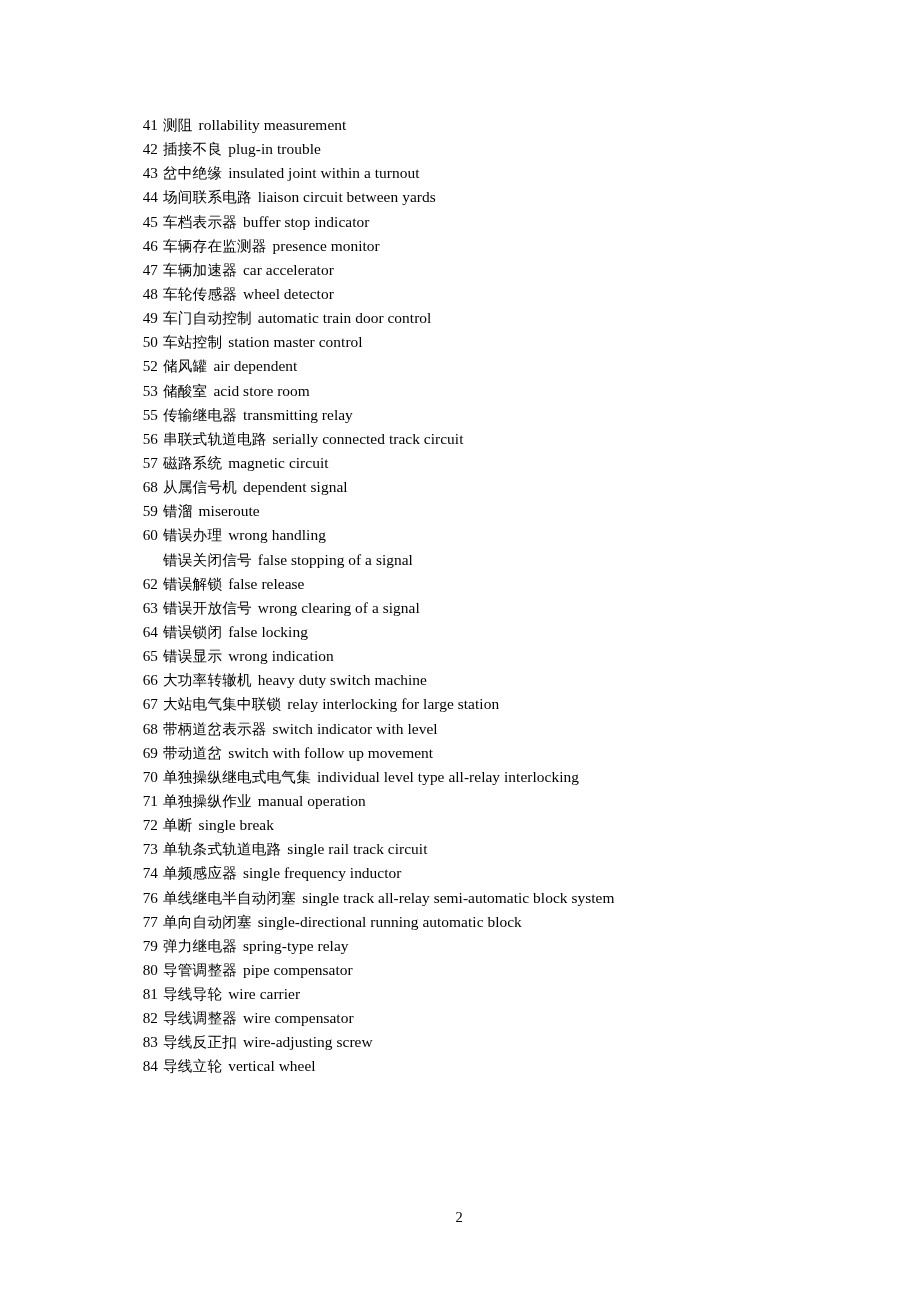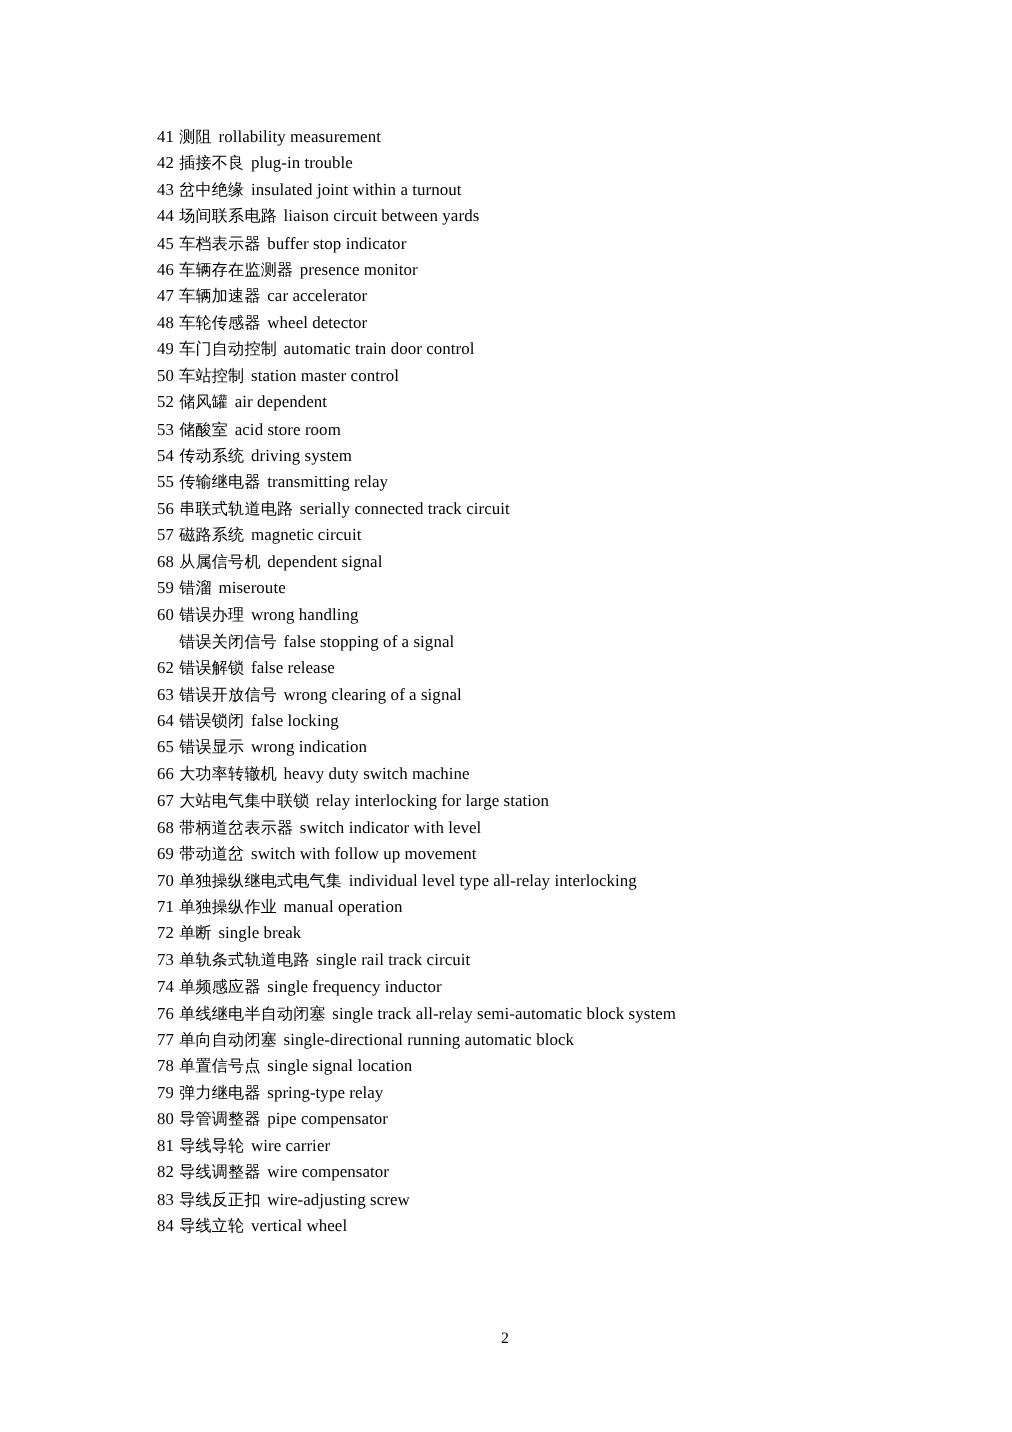--- a/index.html
+++ b/index.html
@@ -92,21 +92,20 @@
       <div class="entry"><span class="num">43</span><span class="zh">岔中绝缘</span><span class="en">insulated joint within a turnout</span></div>
       <div class="entry"><span class="num">44</span><span class="zh">场间联系电路</span><span class="en">liaison circuit between yards</span></div>
       <div class="entry"><span class="num">45</span><span class="zh">车档表示器</span><span class="en">buffer stop indicator</span></div>
       <div class="entry"><span class="num">46</span><span class="zh">车辆存在监测器</span><span class="en">presence monitor</span></div>
       <div class="entry"><span class="num">47</span><span class="zh">车辆加速器</span><span class="en">car accelerator</span></div>
       <div class="entry"><span class="num">48</span><span class="zh">车轮传感器</span><span class="en">wheel detector</span></div>
       <div class="entry"><span class="num">49</span><span class="zh">车门自动控制</span><span class="en">automatic train door control</span></div>
       <div class="entry"><span class="num">50</span><span class="zh">车站控制</span><span class="en">station master control</span></div>
       <div class="entry"><span class="num">52</span><span class="zh">储风罐</span><span class="en">air dependent</span></div>
       <div class="entry"><span class="num">53</span><span class="zh">储酸室</span><span class="en">acid store room</span></div>
-      <div class="entry"><span class="num">54</span><span class="zh">传动系统</span><span class="en">driving system</span></div>
       <div class="entry"><span class="num">55</span><span class="zh">传输继电器</span><span class="en">transmitting relay</span></div>
       <div class="entry"><span class="num">56</span><span class="zh">串联式轨道电路</span><span class="en">serially connected track circuit</span></div>
       <div class="entry"><span class="num">57</span><span class="zh">磁路系统</span><span class="en">magnetic circuit</span></div>
       <div class="entry"><span class="num">68</span><span class="zh">从属信号机</span><span class="en">dependent signal</span></div>
       <div class="entry"><span class="num">59</span><span class="zh">错溜</span><span class="en">miseroute</span></div>
       <div class="entry"><span class="num">60</span><span class="zh">错误办理</span><span class="en">wrong handling</span></div>
       <div class="entry no-num"><span class="num"></span><span class="zh">错误关闭信号</span><span class="en">false stopping of a signal</span></div>
       <div class="entry"><span class="num">62</span><span class="zh">错误解锁</span><span class="en">false release</span></div>
       <div class="entry"><span class="num">63</span><span class="zh">错误开放信号</span><span class="en">wrong clearing of a signal</span></div>
       <div class="entry"><span class="num">64</span><span class="zh">错误锁闭</span><span class="en">false locking</span></div>
@@ -115,21 +114,20 @@
       <div class="entry"><span class="num">67</span><span class="zh">大站电气集中联锁</span><span class="en">relay interlocking for large station</span></div>
       <div class="entry"><span class="num">68</span><span class="zh">带柄道岔表示器</span><span class="en">switch indicator with level</span></div>
       <div class="entry"><span class="num">69</span><span class="zh">带动道岔</span><span class="en">switch with follow up movement</span></div>
       <div class="entry"><span class="num">70</span><span class="zh">单独操纵继电式电气集</span><span class="en">individual level type all-relay interlocking</span></div>
       <div class="entry"><span class="num">71</span><span class="zh">单独操纵作业</span><span class="en">manual operation</span></div>
       <div class="entry"><span class="num">72</span><span class="zh">单断</span><span class="en">single break</span></div>
       <div class="entry"><span class="num">73</span><span class="zh">单轨条式轨道电路</span><span class="en">single rail track circuit</span></div>
       <div class="entry"><span class="num">74</span><span class="zh">单频感应器</span><span class="en">single frequency inductor</span></div>
       <div class="entry"><span class="num">76</span><span class="zh">单线继电半自动闭塞</span><span class="en">single track all-relay semi-automatic block system</span></div>
       <div class="entry"><span class="num">77</span><span class="zh">单向自动闭塞</span><span class="en">single-directional running automatic block</span></div>
-      <div class="entry"><span class="num">78</span><span class="zh">单置信号点</span><span class="en">single signal location</span></div>
       <div class="entry"><span class="num">79</span><span class="zh">弹力继电器</span><span class="en">spring-type relay</span></div>
       <div class="entry"><span class="num">80</span><span class="zh">导管调整器</span><span class="en">pipe compensator</span></div>
       <div class="entry"><span class="num">81</span><span class="zh">导线导轮</span><span class="en">wire carrier</span></div>
       <div class="entry"><span class="num">82</span><span class="zh">导线调整器</span><span class="en">wire compensator</span></div>
       <div class="entry"><span class="num">83</span><span class="zh">导线反正扣</span><span class="en">wire-adjusting screw</span></div>
       <div class="entry"><span class="num">84</span><span class="zh">导线立轮</span><span class="en">vertical wheel</span></div>
     </div>
 
   <div class="footer">
     <span class="page-number">2</span>

